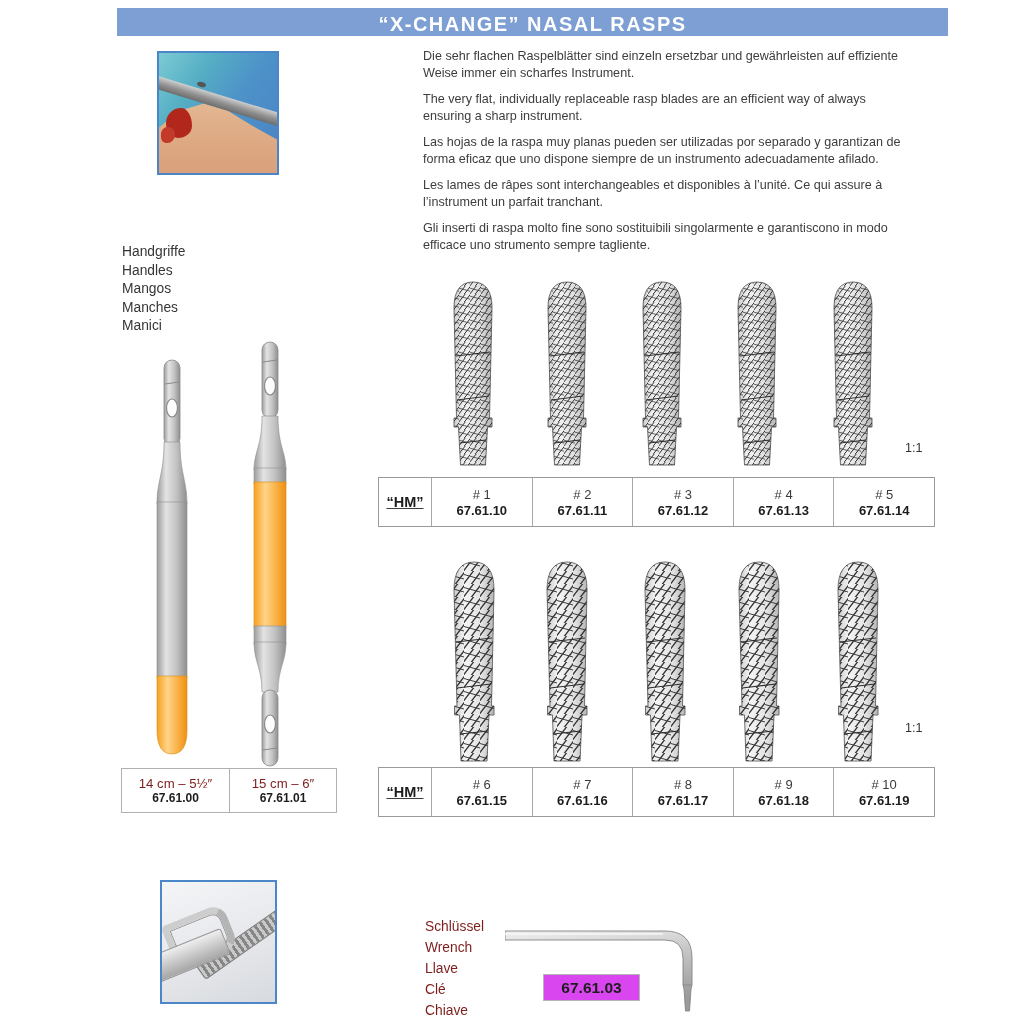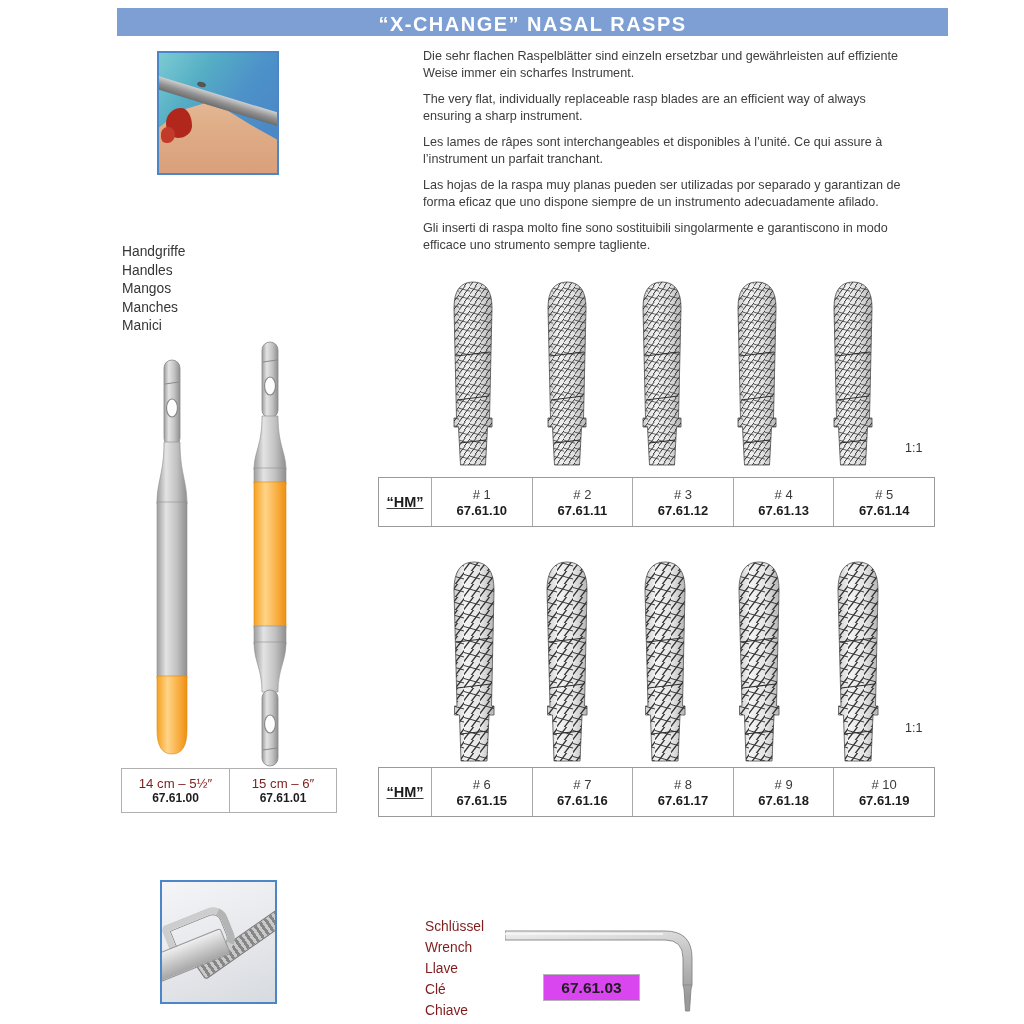--- a/index.html
+++ b/index.html
@@ -91,22 +91,22 @@
     <div class="skin"></div>
     <div class="blood"></div>
     <div class="blood2"></div>
     <div class="instrument"></div>
     <div class="instrument-hole"></div>
   </div>
 
   <div class="intro">
     <p>Die sehr flachen Raspelblätter sind einzeln ersetzbar und gewährleisten auf effiziente Weise immer ein scharfes Instrument.</p>
     <p>The very flat, individually replaceable rasp blades are an efficient way of always ensuring a sharp instrument.</p>
+    <p>Las hojas de la raspa muy planas pueden ser utilizadas por separado y garantizan de forma eficaz que uno dispone siempre de un instrumento adecuadamente afilado.</p>
     <p>Les lames de râpes sont interchangeables et disponibles à l’unité. Ce qui assure à l’instrument un parfait tranchant.</p>
-    <p>Las hojas de la raspa muy planas pueden ser utilizadas por separado y garantizan de forma eficaz que uno dispone siempre de un instrumento adecuadamente afilado.</p>
     <p>Gli inserti di raspa molto fine sono sostituibili singolarmente e garantiscono in modo efficace uno strumento sempre tagliente.</p>
   </div>
 
   <div class="handle-labels">
     <div>Handgriffe</div>
     <div>Handles</div>
     <div>Mangos</div>
     <div>Manches</div>
     <div>Manici</div>
   </div>

